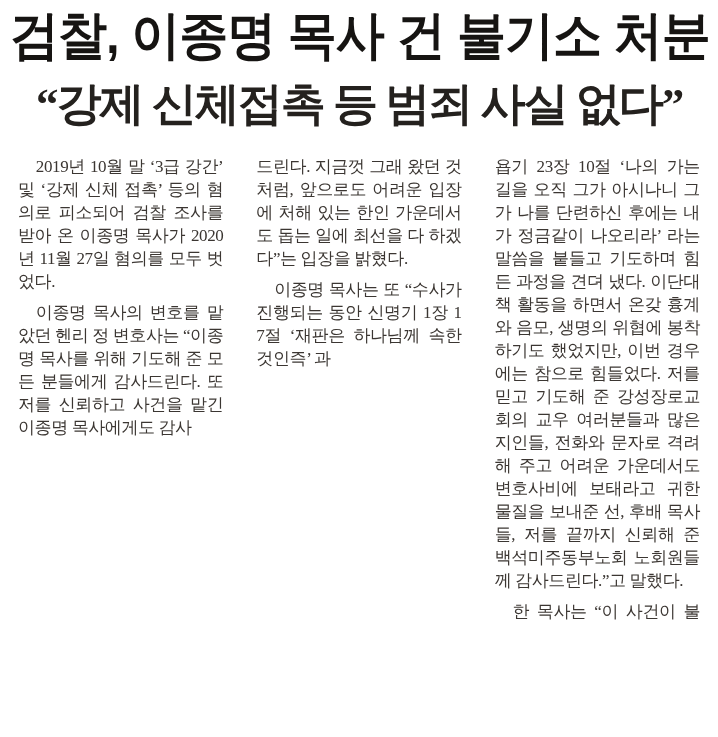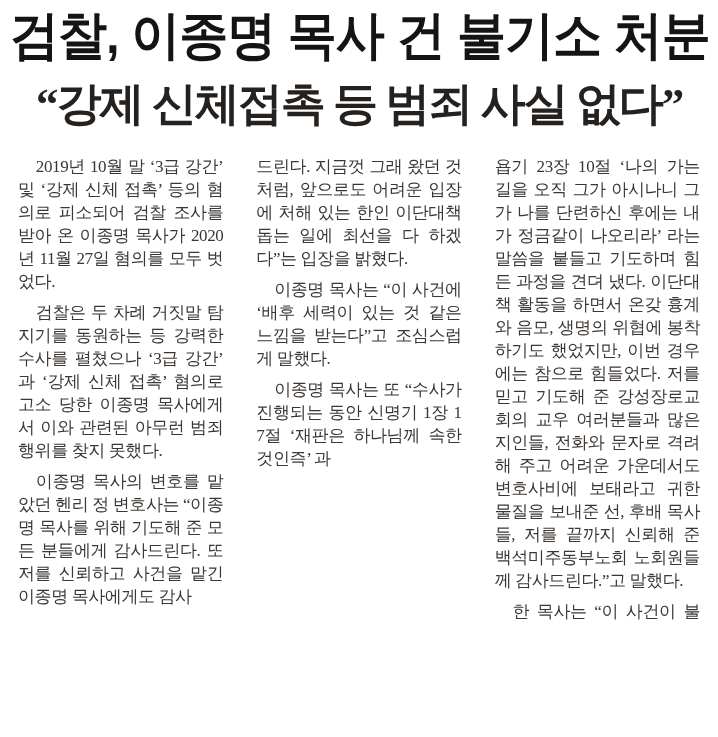--- a/index.html
+++ b/index.html
@@ -71,27 +71,25 @@
 <div class="page">
 
   <h1 class="headline">검찰, 이종명 목사 건 불기소 처분</h1>
 
   <h2 class="subheadline">“강제 신체접촉 등 범죄 사실 없다”</h2>
 
   <div class="columns">
 
     <div class="column">
       <p class="indent">2019년 10월 말 ‘3급 강간’ 및 ‘강제 신체 접촉’ 등의 혐의로 피소되어 검찰 조사를 받아 온 이종명 목사가 2020년 11월 27일 혐의를 모두 벗었다.</p>
-      <p class="indent">검찰은 두 차례 거짓말 탐지기를 동원하는 등 강력한 수사를 펼쳤으나 ‘3급 강간’ 과 ‘강제 신체 접촉’ 혐의로 고소 당한 이종명 목사에게서 이와 관련된 아무런 범죄 행위를 찾지 못했다.</p>
       <p class="indent">이종명 목사의 변호를 맡았던 헨리 정 변호사는 “이종명 목사를 위해 기도해 준 모든 분들에게 감사드린다. 또 저를 신뢰하고 사건을 맡긴 이종명 목사에게도 감사</p>
     </div>
 
     <div class="column">
-      <p>드린다. 지금껏 그래 왔던 것처럼, 앞으로도 어려운 입장에 처해 있는 한인 이단대책 돕는 일에 최선을 다 하겠다”는 입장을 밝혔다.</p>
-      <p class="indent">이종명 목사는 “이 사건에 ‘배후 세력이 있는 것 같은 느낌을 받는다”고 조심스럽게 말했다.</p>
+      <p>드린다. 지금껏 그래 왔던 것처럼, 앞으로도 어려운 입장에 처해 있는 한인 가운데서도 돕는 일에 최선을 다 하겠다”는 입장을 밝혔다.</p>
       <p class="indent">이종명 목사는 또 “수사가 진행되는 동안 신명기 1장 17절 ‘재판은 하나님께 속한 것인즉’ 과</p>
     </div>
 
     <div class="column">
       <p>욥기 23장 10절 ‘나의 가는 길을 오직 그가 아시나니 그가 나를 단련하신 후에는 내가 정금같이 나오리라’ 라는 말씀을 붙들고 기도하며 힘든 과정을 견뎌 냈다. 이단대책 활동을 하면서 온갖 흉계와 음모, 생명의 위협에 봉착하기도 했었지만, 이번 경우에는 참으로 힘들었다. 저를 믿고 기도해 준 강성장로교회의 교우 여러분들과 많은 지인들, 전화와 문자로 격려해 주고 어려운 가운데서도 변호사비에 보태라고 귀한 물질을 보내준 선, 후배 목사들, 저를 끝까지 신뢰해 준 백석미주동부노회 노회원들께 감사드린다.”고 말했다.</p>
       <p class="indent">한 목사는 “이 사건이 불거졌을 때 수사와 재판의 결과도 지켜보지 않고, 이종명 목사를 서둘러 제명 처리했던 뉴욕교협 전직(증경)회장단(당시 회장 송병기 목사)이 앞으로 어떤 조치를 취할런지 귀추가 주목된다”고 말했다.</p>
 
     </div>
 
   </div>

